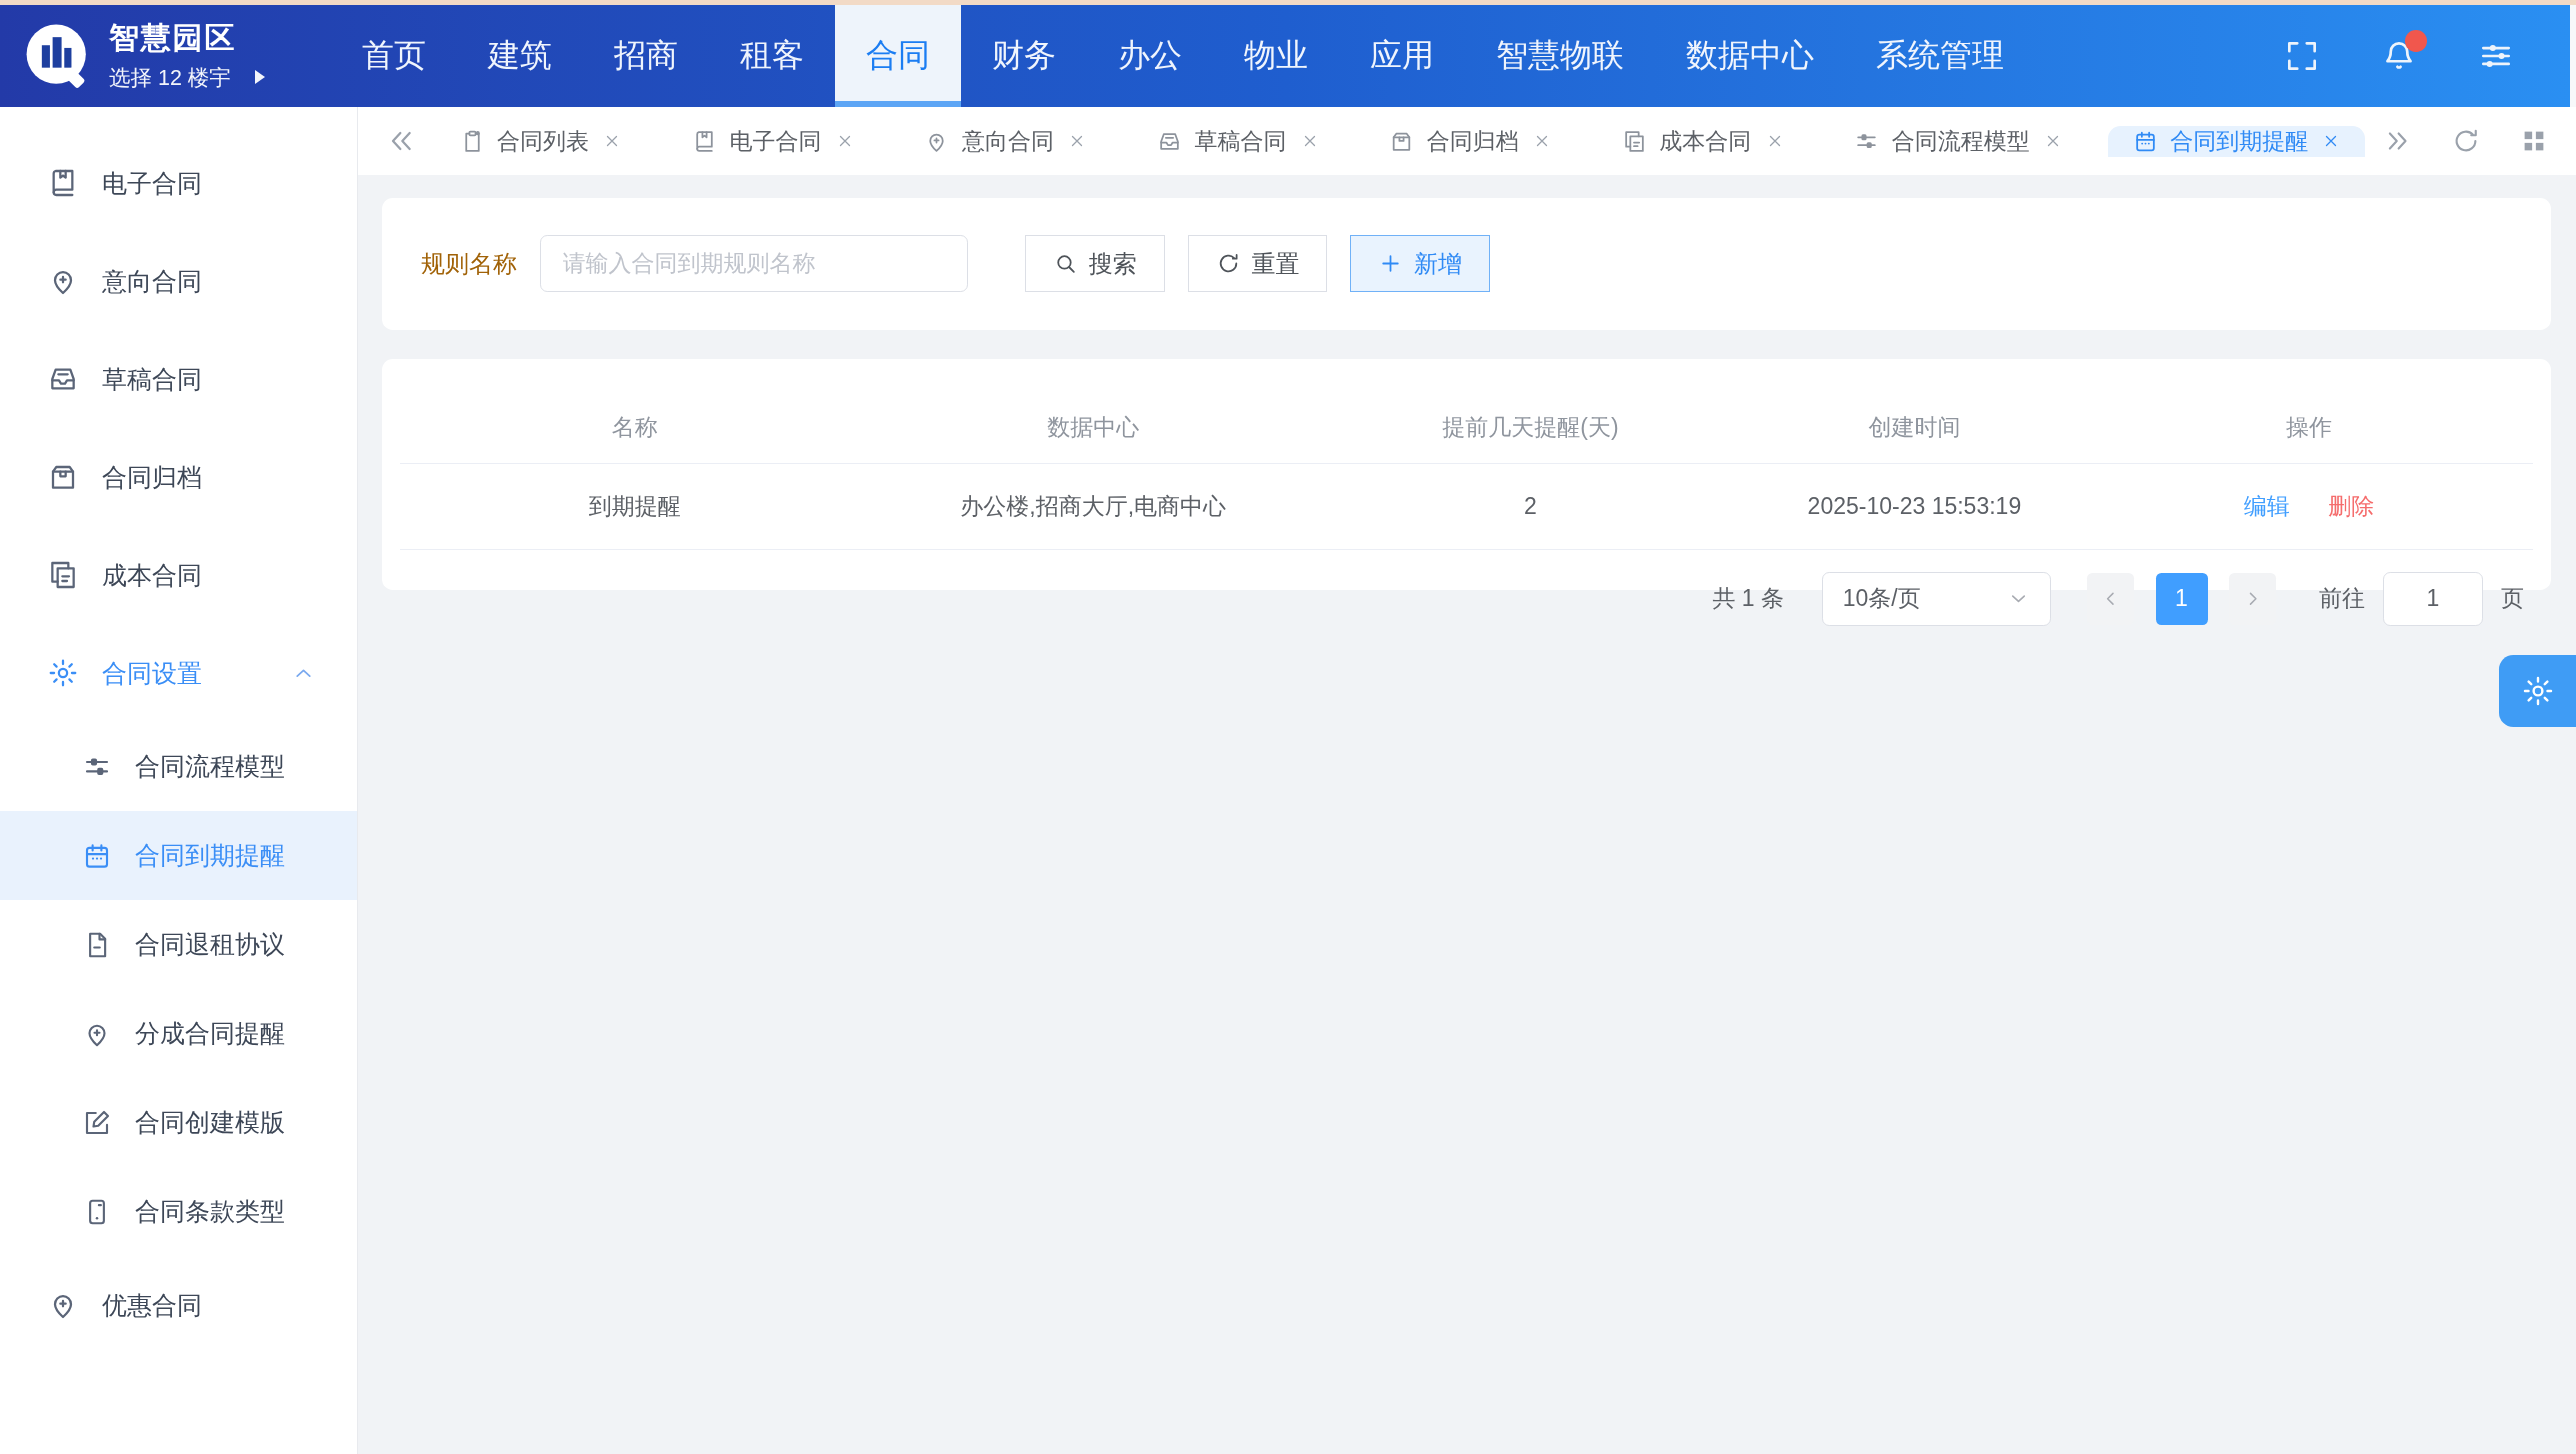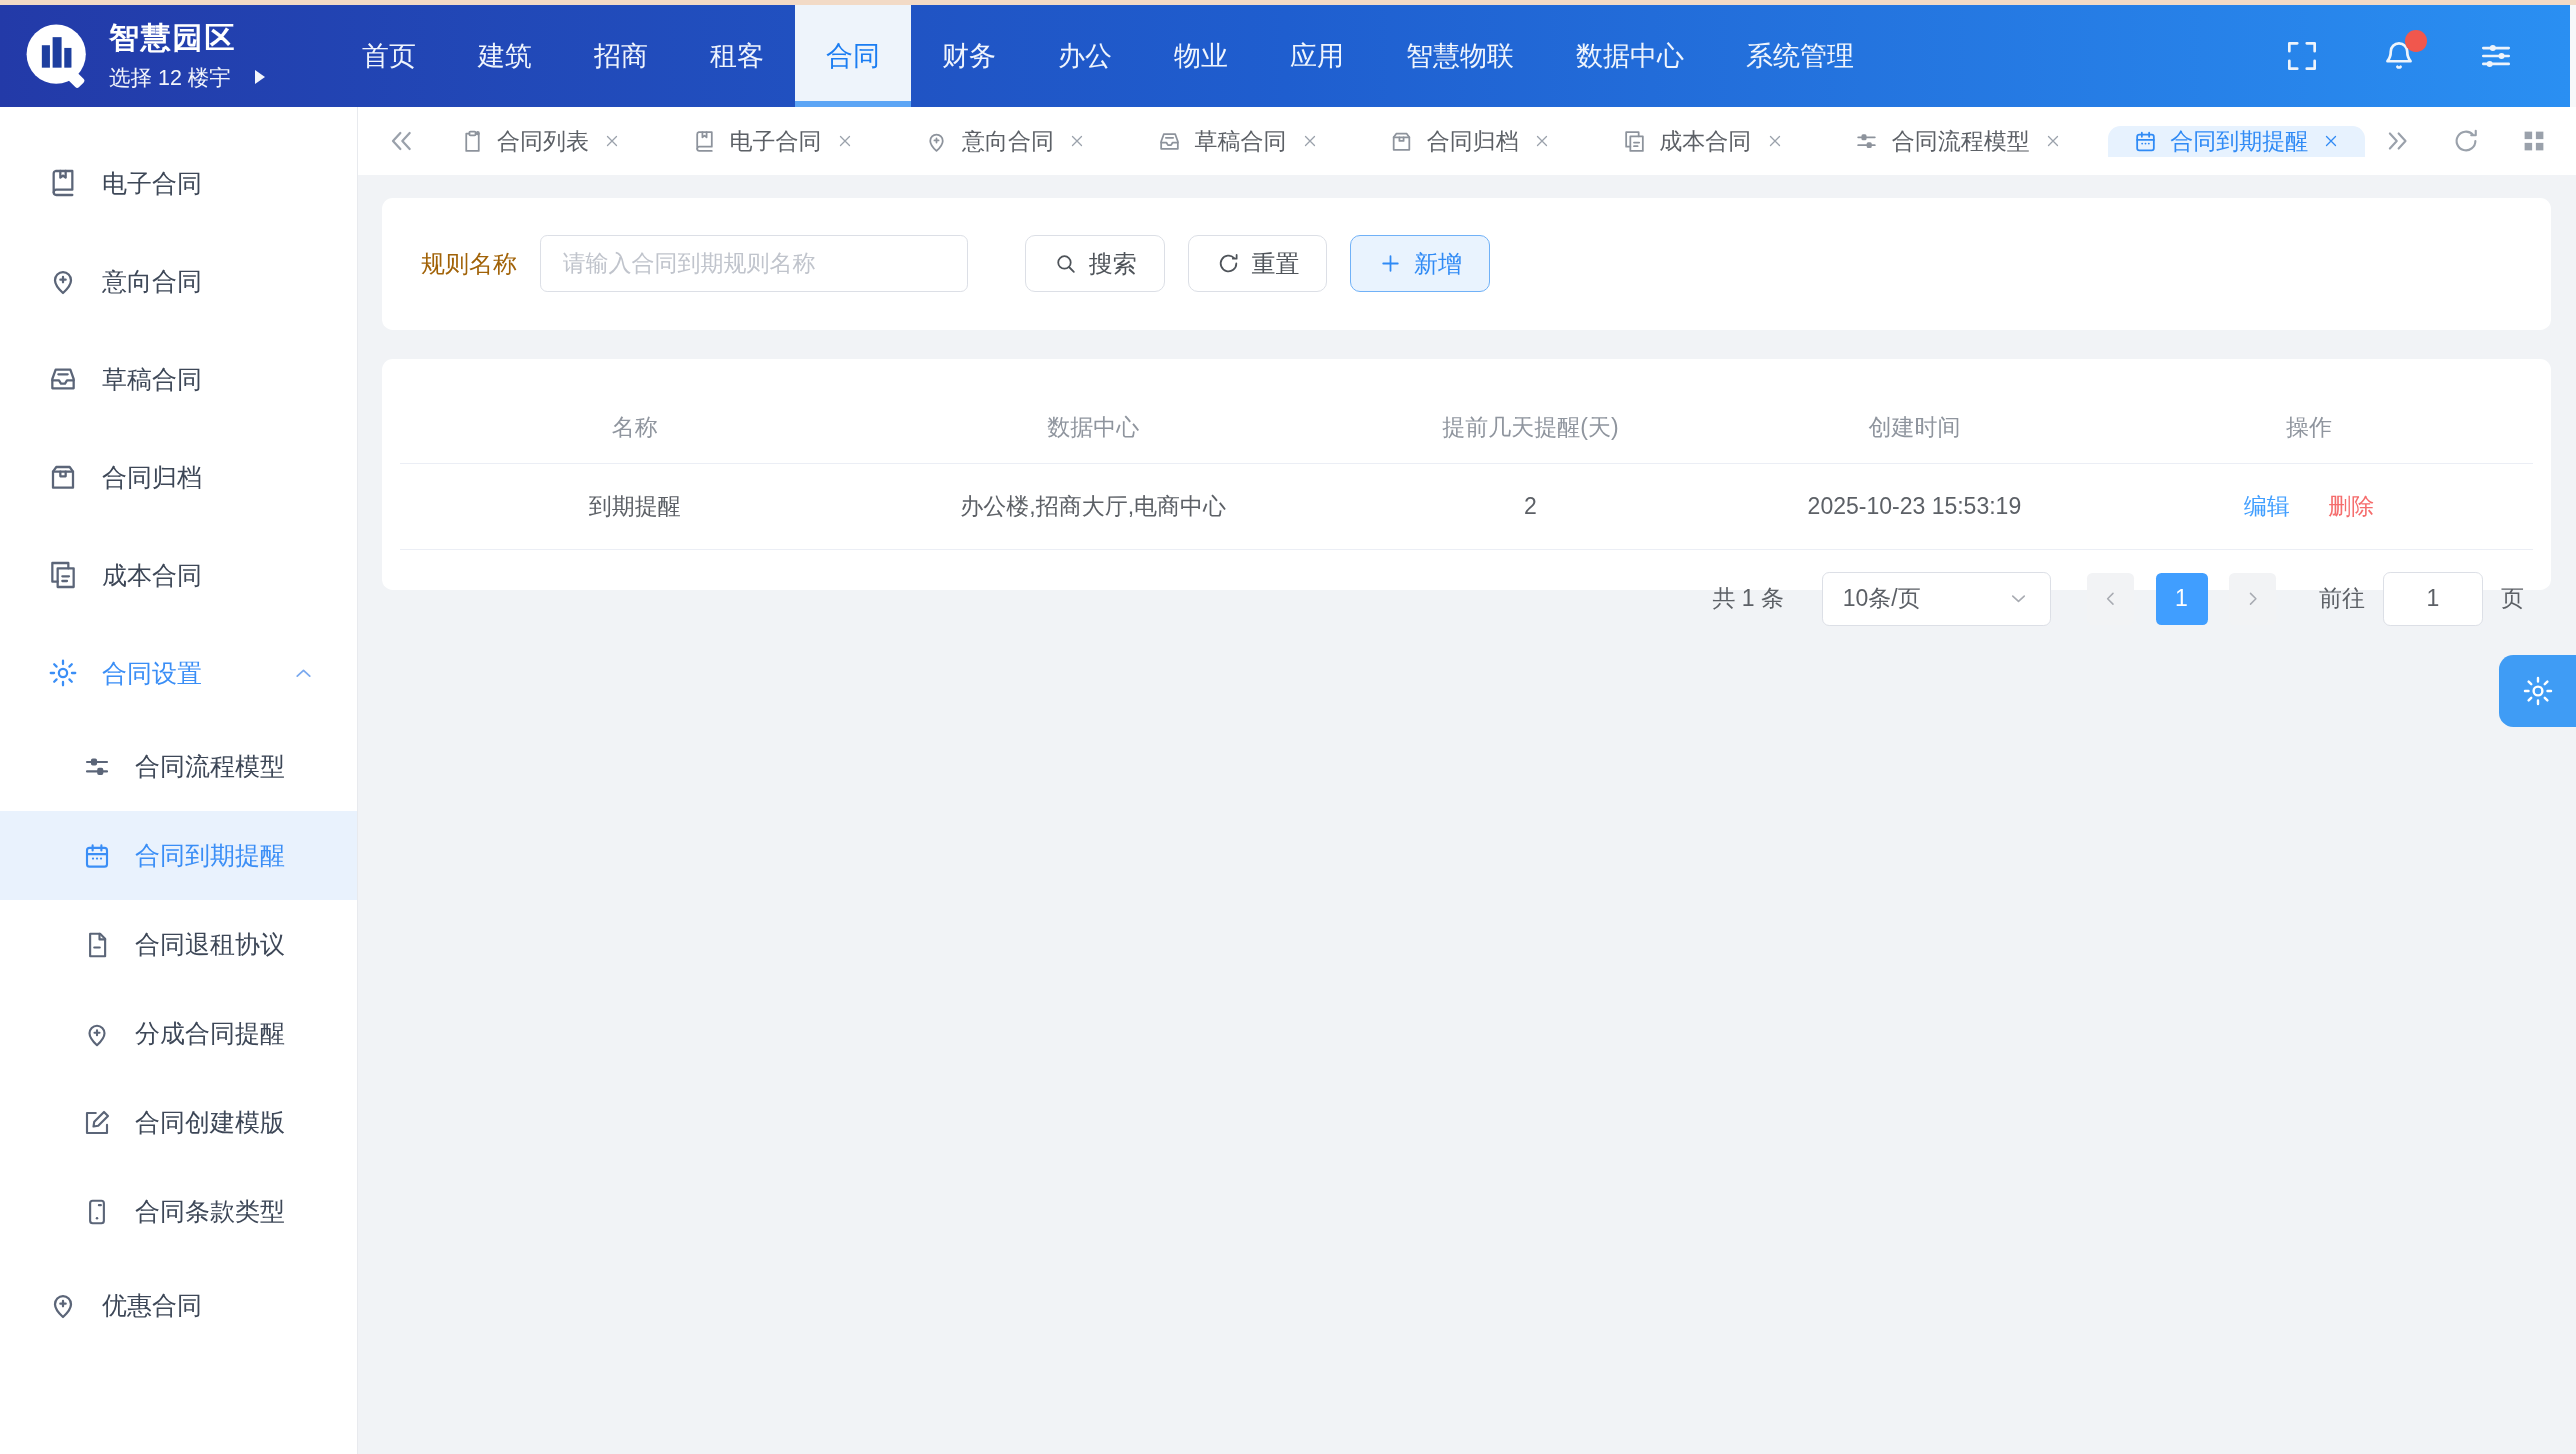--- a/index.html
+++ b/index.html
@@ -20,21 +20,21 @@
     display:flex; align-items:stretch; color:#fff;
   }
   .brand { display:flex; align-items:center; padding-left:23px; width:295px; flex:0 0 295px; }
   .brand-logo { width:70px; height:70px; flex:0 0 70px; }
   .brand-text { margin-left:16px; }
   .brand-title { font-size:30px; font-weight:700; letter-spacing:1.8px; line-height:1.15; }
   .brand-sub { margin-top:7.2px; font-size:21.5px; color:rgba(255,255,255,.95); display:flex; align-items:center; gap:24px; }
   .caret-r { width:0; height:0; border-left:10.7px solid rgba(255,255,255,.95); border-top:7.2px solid transparent; border-bottom:7.2px solid transparent; display:inline-block; }
 
   .nav { display:flex; align-items:stretch; margin-left:36px; }
-  .nav-item { display:flex; align-items:center; padding:0 31px; font-size:27px; color:#f0f5fd; cursor:pointer; position:relative; white-space:nowrap; }
+  .nav-item { display:flex; align-items:center; padding:0 31px; font-size:32px; color:#f0f5fd; cursor:pointer; position:relative; white-space:nowrap; }
   .nav-item.active { background:#eef4fb; color:#1b7df2; }
   .nav-item.active::after { content:""; position:absolute; left:0; right:0; bottom:0; height:6.3px; background:#5ca5f5; }
 
   .header-icons { margin-left:auto; display:flex; align-items:center; gap:59px; padding-right:55px; }
   .hicon { width:38px; height:38px; color:#eef4fb; position:relative; cursor:pointer; }
   .hicon svg { width:100%; height:100%; display:block; }
   .badge-dot { position:absolute; top:-7.2px; right:-9px; width:21.5px; height:21.5px; border-radius:50%; background:#f1574d; }
 
   
   .main { flex:1; display:flex; min-height:0; }
@@ -68,21 +68,21 @@
   .tab-ctl { width:30px; height:30px; color:#9aa1ab; cursor:pointer; }
   .tab-ctl svg { width:100%; height:100%; display:block; }
 
   
   .page { flex:1; position:relative; padding:22.4px 25px 0 24px; }
   .card { background:#fff; border-radius:10.7px; }
   .card-search { height:132px; display:flex; align-items:center; padding:0 39px; }
   .f-label { font-size:24px; color:#a16207; margin-right:23px; white-space:nowrap; }
   .f-input { width:428px; height:57px; border:0.9px solid #dcdfe6; border-radius:7.2px; padding:0 21.5px; font-size:23px; color:#303133; outline:none; background:#fff; font-family:inherit; }
   .f-input::placeholder { color:#c0c4cc; }
-  .btn { height:57px; border-radius:10px; border:0.9px solid #dcdfe6; background:#fff; color:#4e5359; font-size:24px; display:inline-flex; align-items:center; padding:0 27px; cursor:pointer; font-family:inherit; }
+  .btn { height:57px; border-radius:0; border:0.9px solid #dcdfe6; background:#fff; color:#4e5359; font-size:24px; display:inline-flex; align-items:center; padding:0 27px; cursor:pointer; font-family:inherit; }
   .btn .ic { width:25px; height:25px; margin-right:10.7px; flex:0 0 25px; }
   .btn-search { margin-left:57px; }
   .btn-reset { margin-left:23px; }
   .btn-add { margin-left:23px; background:#e9f3fe; border-color:#70b1f7; color:#2f8af5; }
 
   .card-table { margin-top:29px; height:231px; padding:32px 18px 0; }
   table { width:100%; border-collapse:collapse; font-size:23px; table-layout:fixed; }
   th { color:#8f959e; font-weight:500; height:73px; text-align:center; }
   td { color:#5c6066; height:86px; border-top:0.9px solid #ebeef5; border-bottom:0.9px solid #ebeef5; text-align:center; }
   .lnk-edit { color:#409eff; margin-right:32px; cursor:pointer; }

